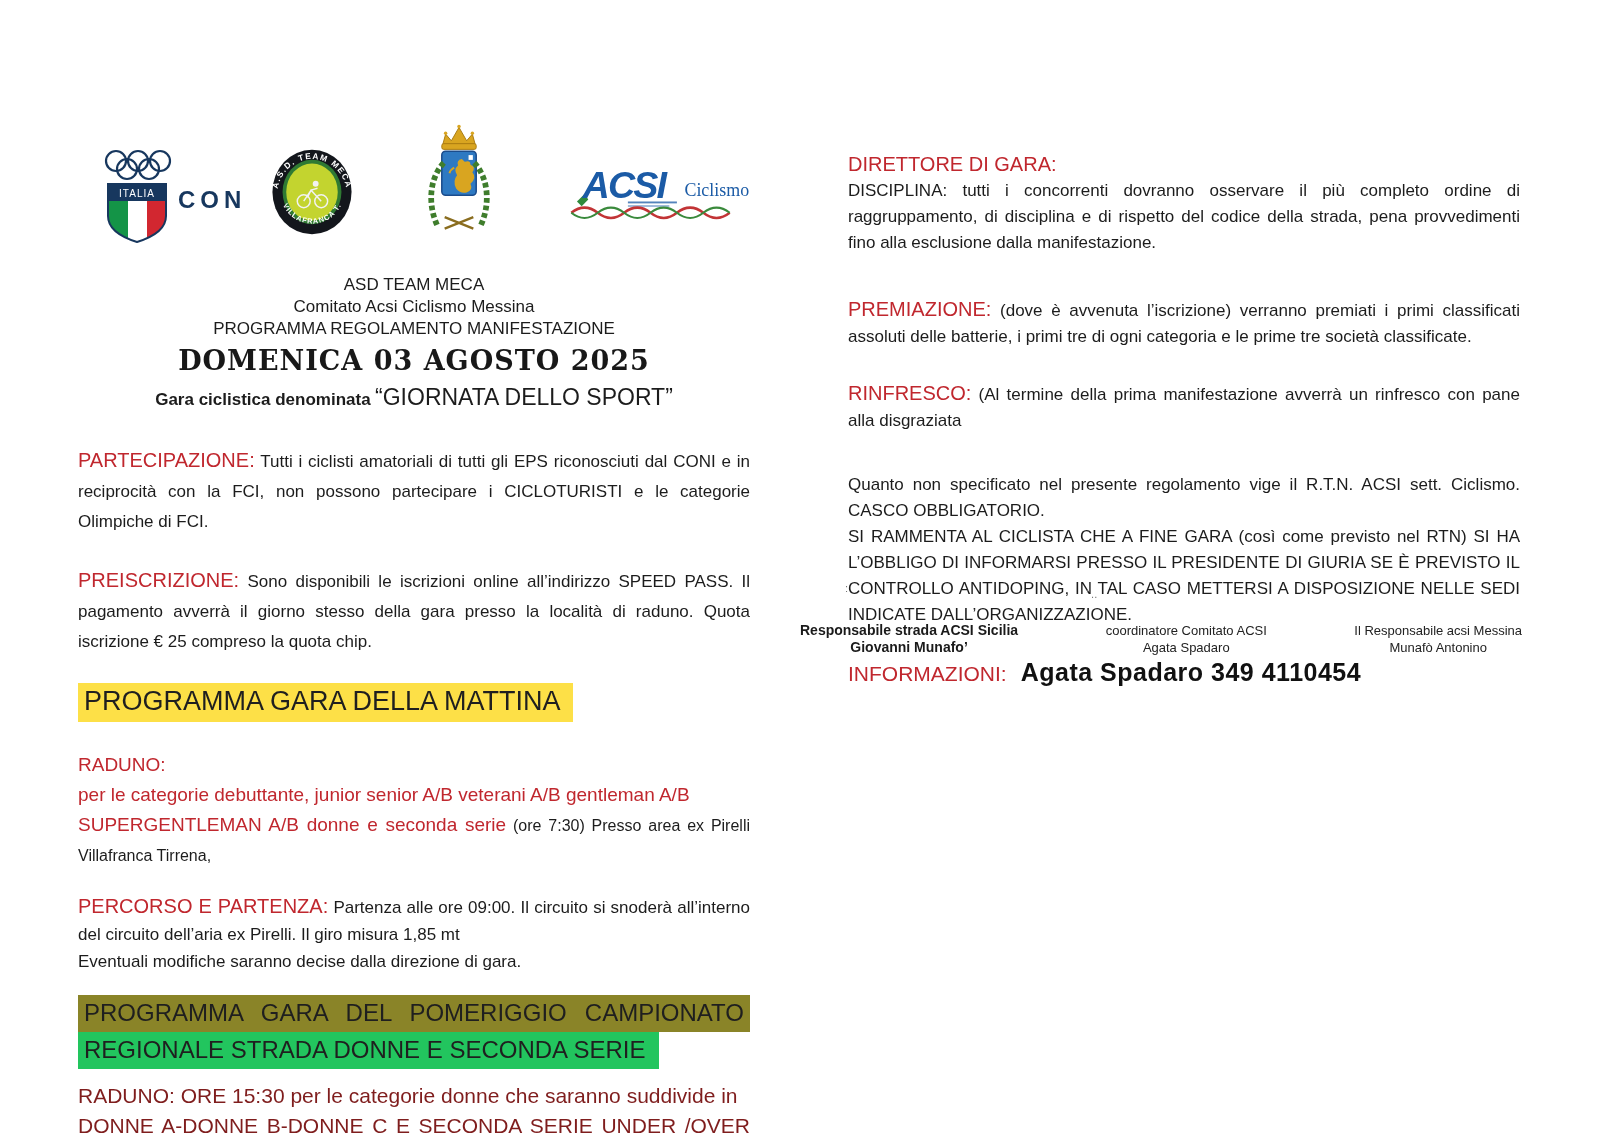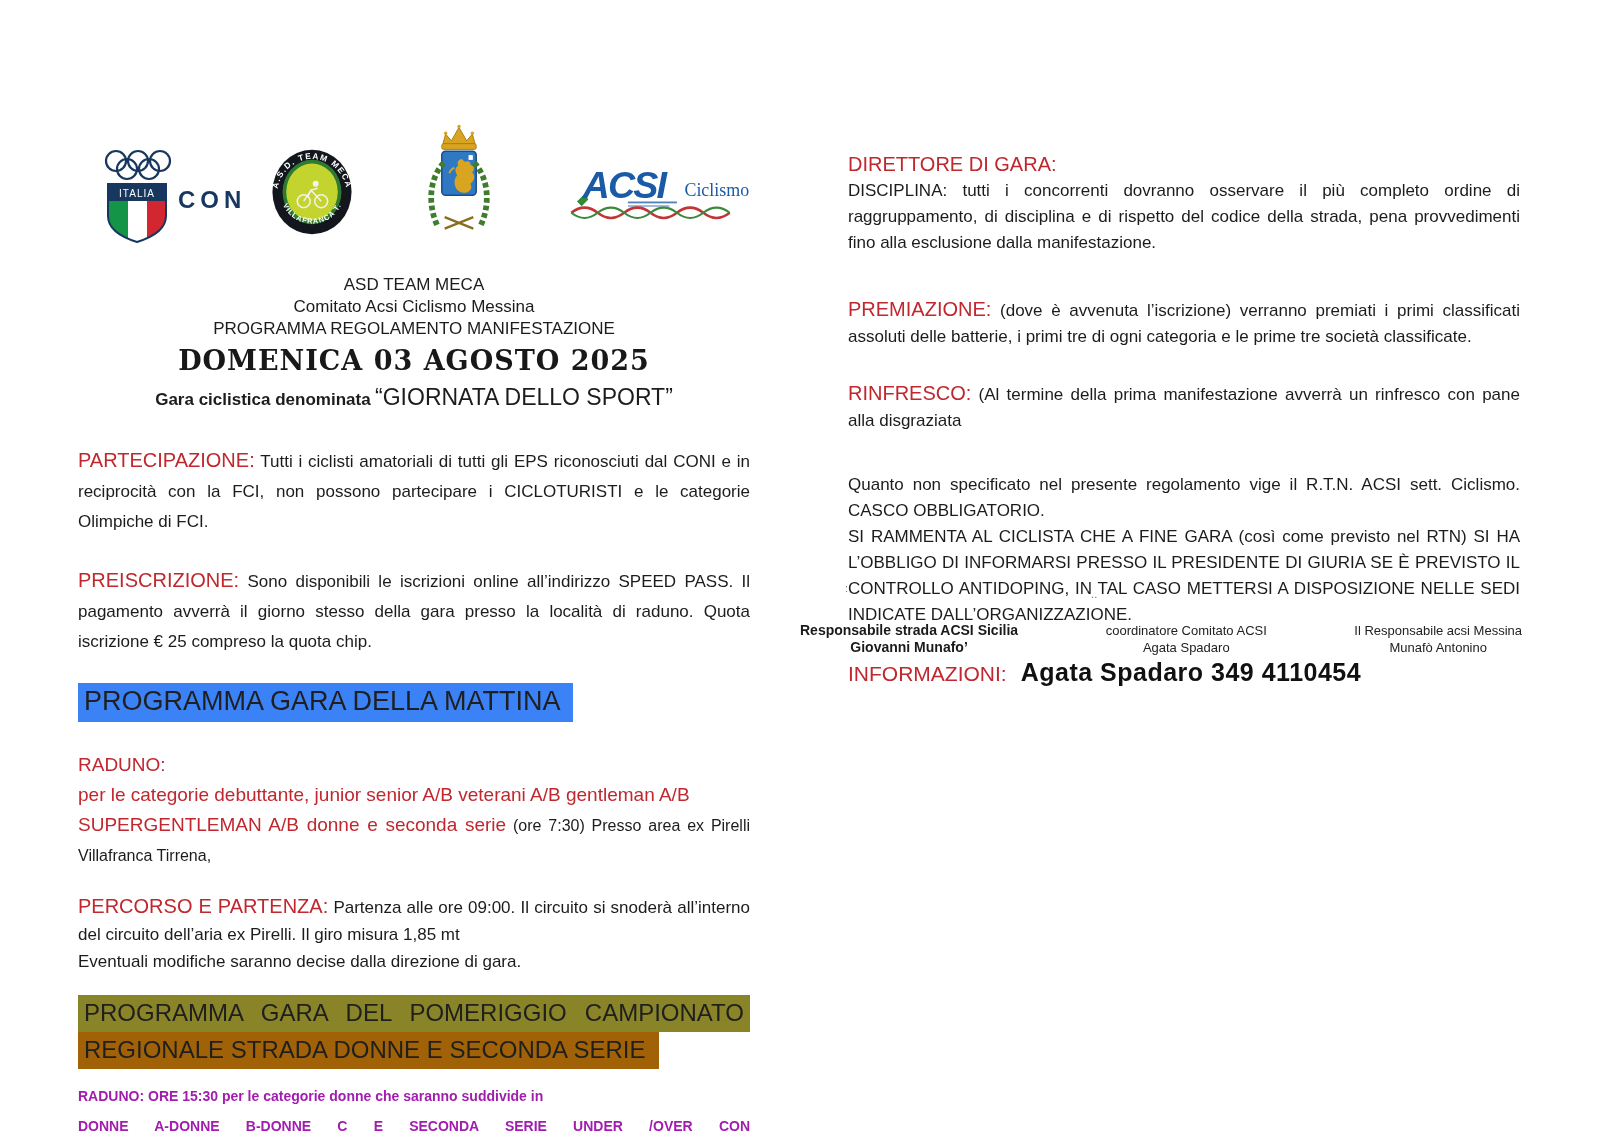--- a/index.html
+++ b/index.html
@@ -32,31 +32,31 @@
   .red{color:#c0272e;}
   .lbl{font-size:20px;color:#c0272e;}
   .body-t{font-size:17px;color:#1c1c1c;}
   .just{text-align:justify;}
   .jlast{text-align:justify;text-align-last:justify;}
   .para{line-height:30px;}
   .para-r{line-height:26px;}
 
   .sec{margin-top:28px;}
   .hl1{margin-top:26px;}
-  .hl1 span{display:inline-block;background:#3b82f6;color:#1f1f1f;font-size:27px;padding:3px 12px 5px 6px;}
+  .hl1 span{display:inline-block;background:#fde047;color:#1f1f1f;font-size:27px;padding:3px 12px 5px 6px;}
   .hl2{margin-top:20px;font-size:24px;color:#1f1f1f;}
   .hl2 .l1{display:block;background:#8a8428;padding:4px 6px 5px 6px;}
-  .hl2 .l2{display:inline-block;background:#a16207;padding:4px 14px 5px 6px;}
+  .hl2 .l2{display:inline-block;background:#22c55e;padding:4px 14px 5px 6px;}
 
   .raduno{margin-top:28px;line-height:30px;}
   .raduno .red-big{font-size:19px;}
   .raduno .black-small{font-size:16px;}
 
   .aft{margin-top:12px;line-height:30px;}
-  .aft .ln{font-size:14px;color:#a21caf;font-weight:bold;}
+  .aft .ln{font-size:21px;color:#7f1d1d;}
 
   
   .r-sec{margin-top:26px;}
   .info-row{margin-top:30px;white-space:nowrap;}
   .info-row .lbl{font-size:21px;}
   .info-row .val{font-size:25px;font-weight:bold;color:#111;margin-left:14px;letter-spacing:0.5px;}
   .artifact{position:absolute;color:#777;font-size:11px;}
 
   .signs{position:absolute;left:800px;top:622px;width:722px;display:flex;justify-content:space-between;}
   .sig{text-align:center;font-size:13px;line-height:17px;color:#222;}

